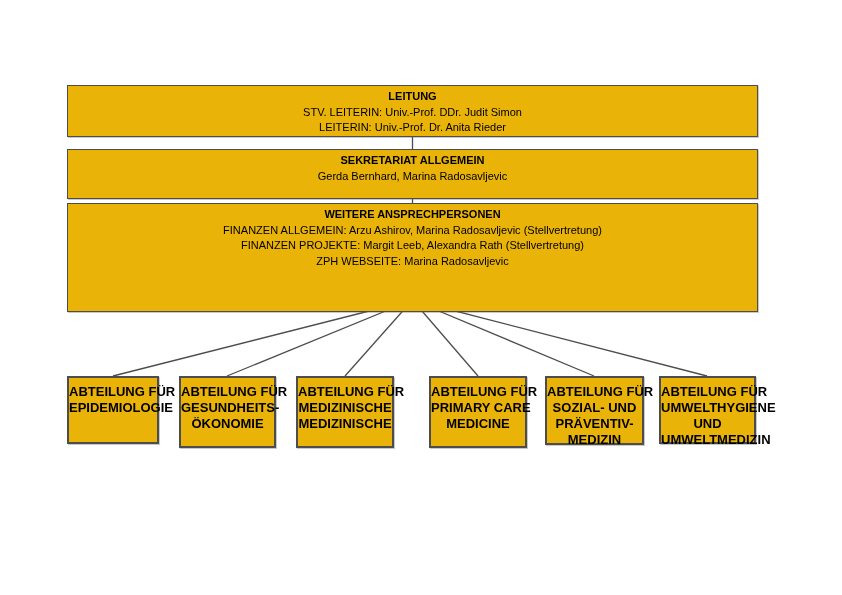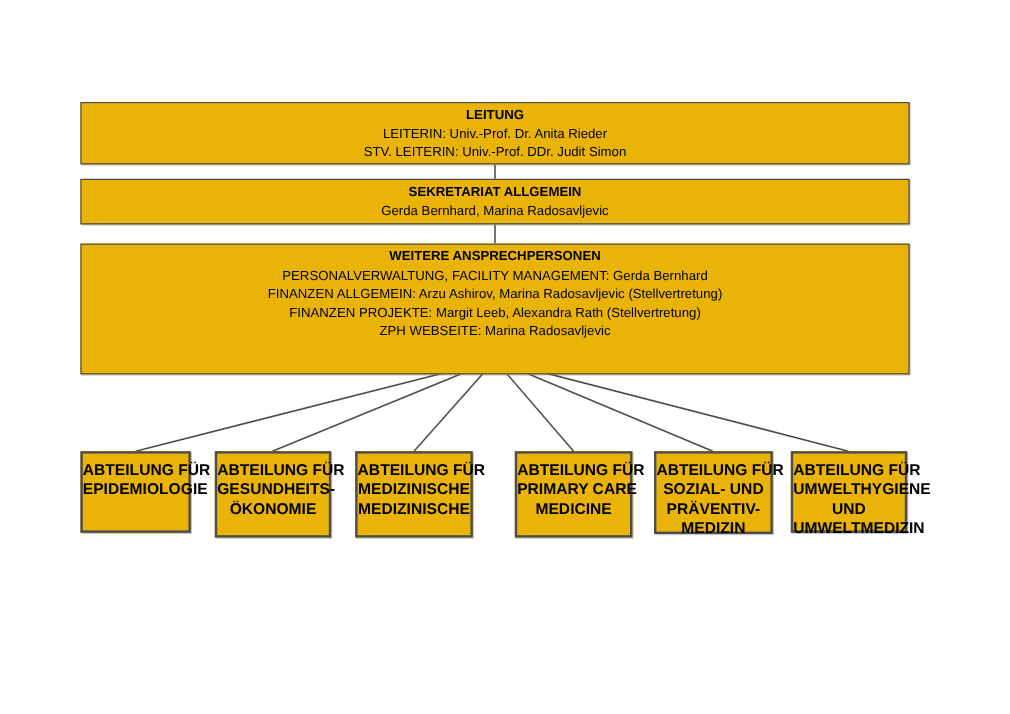--- a/index.html
+++ b/index.html
@@ -46,21 +46,21 @@
     font-size: 11px;
     line-height: 15.5px;
     white-space: nowrap;
   }
   .wide-box .box-line {
     font-size: 11px;
     line-height: 15.5px;
     white-space: nowrap;
   }
   #box-leitung { top: 85px; height: 52px; }
-  #box-sekretariat { top: 149px; height: 38px; }
+  #box-sekretariat { top: 149px; height: 50px; }
   #box-ansprechpersonen { top: 203px; height: 109px; }
   .dept-box {
     top: 376px;
     border-width: 2px;
     padding-top: 6px;
   }
   .dept-box .box-line {
     font-weight: bold;
     font-size: 13px;
     line-height: 16px;
@@ -84,32 +84,31 @@
     <line x1="412.5" y1="300" x2="113" y2="376"></line>
     <line x1="412.5" y1="300" x2="227" y2="376"></line>
     <line x1="412.5" y1="300" x2="345" y2="376"></line>
     <line x1="412.5" y1="300" x2="478" y2="376"></line>
     <line x1="412.5" y1="300" x2="594" y2="376"></line>
     <line x1="412.5" y1="300" x2="707" y2="376"></line>
   </svg>
 
   <div class="box wide-box" id="box-leitung">
     <div class="box-title">LEITUNG</div>
+    <div class="box-line">STV. LEITERIN: Univ.-Prof. DDr. Judit Simon</div>
     <div class="box-line">LEITERIN: Univ.-Prof. Dr. Anita Rieder</div>
-    <div class="box-line">STV. LEITERIN: Univ.-Prof. DDr. Judit Simon</div>
   </div>
 
   <div class="box wide-box" id="box-sekretariat">
     <div class="box-title">SEKRETARIAT ALLGEMEIN</div>
     <div class="box-line">Gerda Bernhard, Marina Radosavljevic</div>
   </div>
 
   <div class="box wide-box" id="box-ansprechpersonen">
     <div class="box-title">WEITERE ANSPRECHPERSONEN</div>
-    <div class="box-line">PERSONALVERWALTUNG, FACILITY MANAGEMENT: Gerda Bernhard</div>
     <div class="box-line">FINANZEN ALLGEMEIN: Arzu Ashirov, Marina Radosavljevic (Stellvertretung)</div>
     <div class="box-line">FINANZEN PROJEKTE: Margit Leeb, Alexandra Rath (Stellvertretung)</div>
     <div class="box-line">ZPH WEBSEITE: Marina Radosavljevic</div>
   </div>
 
   <div class="box dept-box" id="dept-0">
     <div class="box-line">ABTEILUNG FÜR</div>
     <div class="box-line">EPIDEMIOLOGIE</div>
   </div>
 

